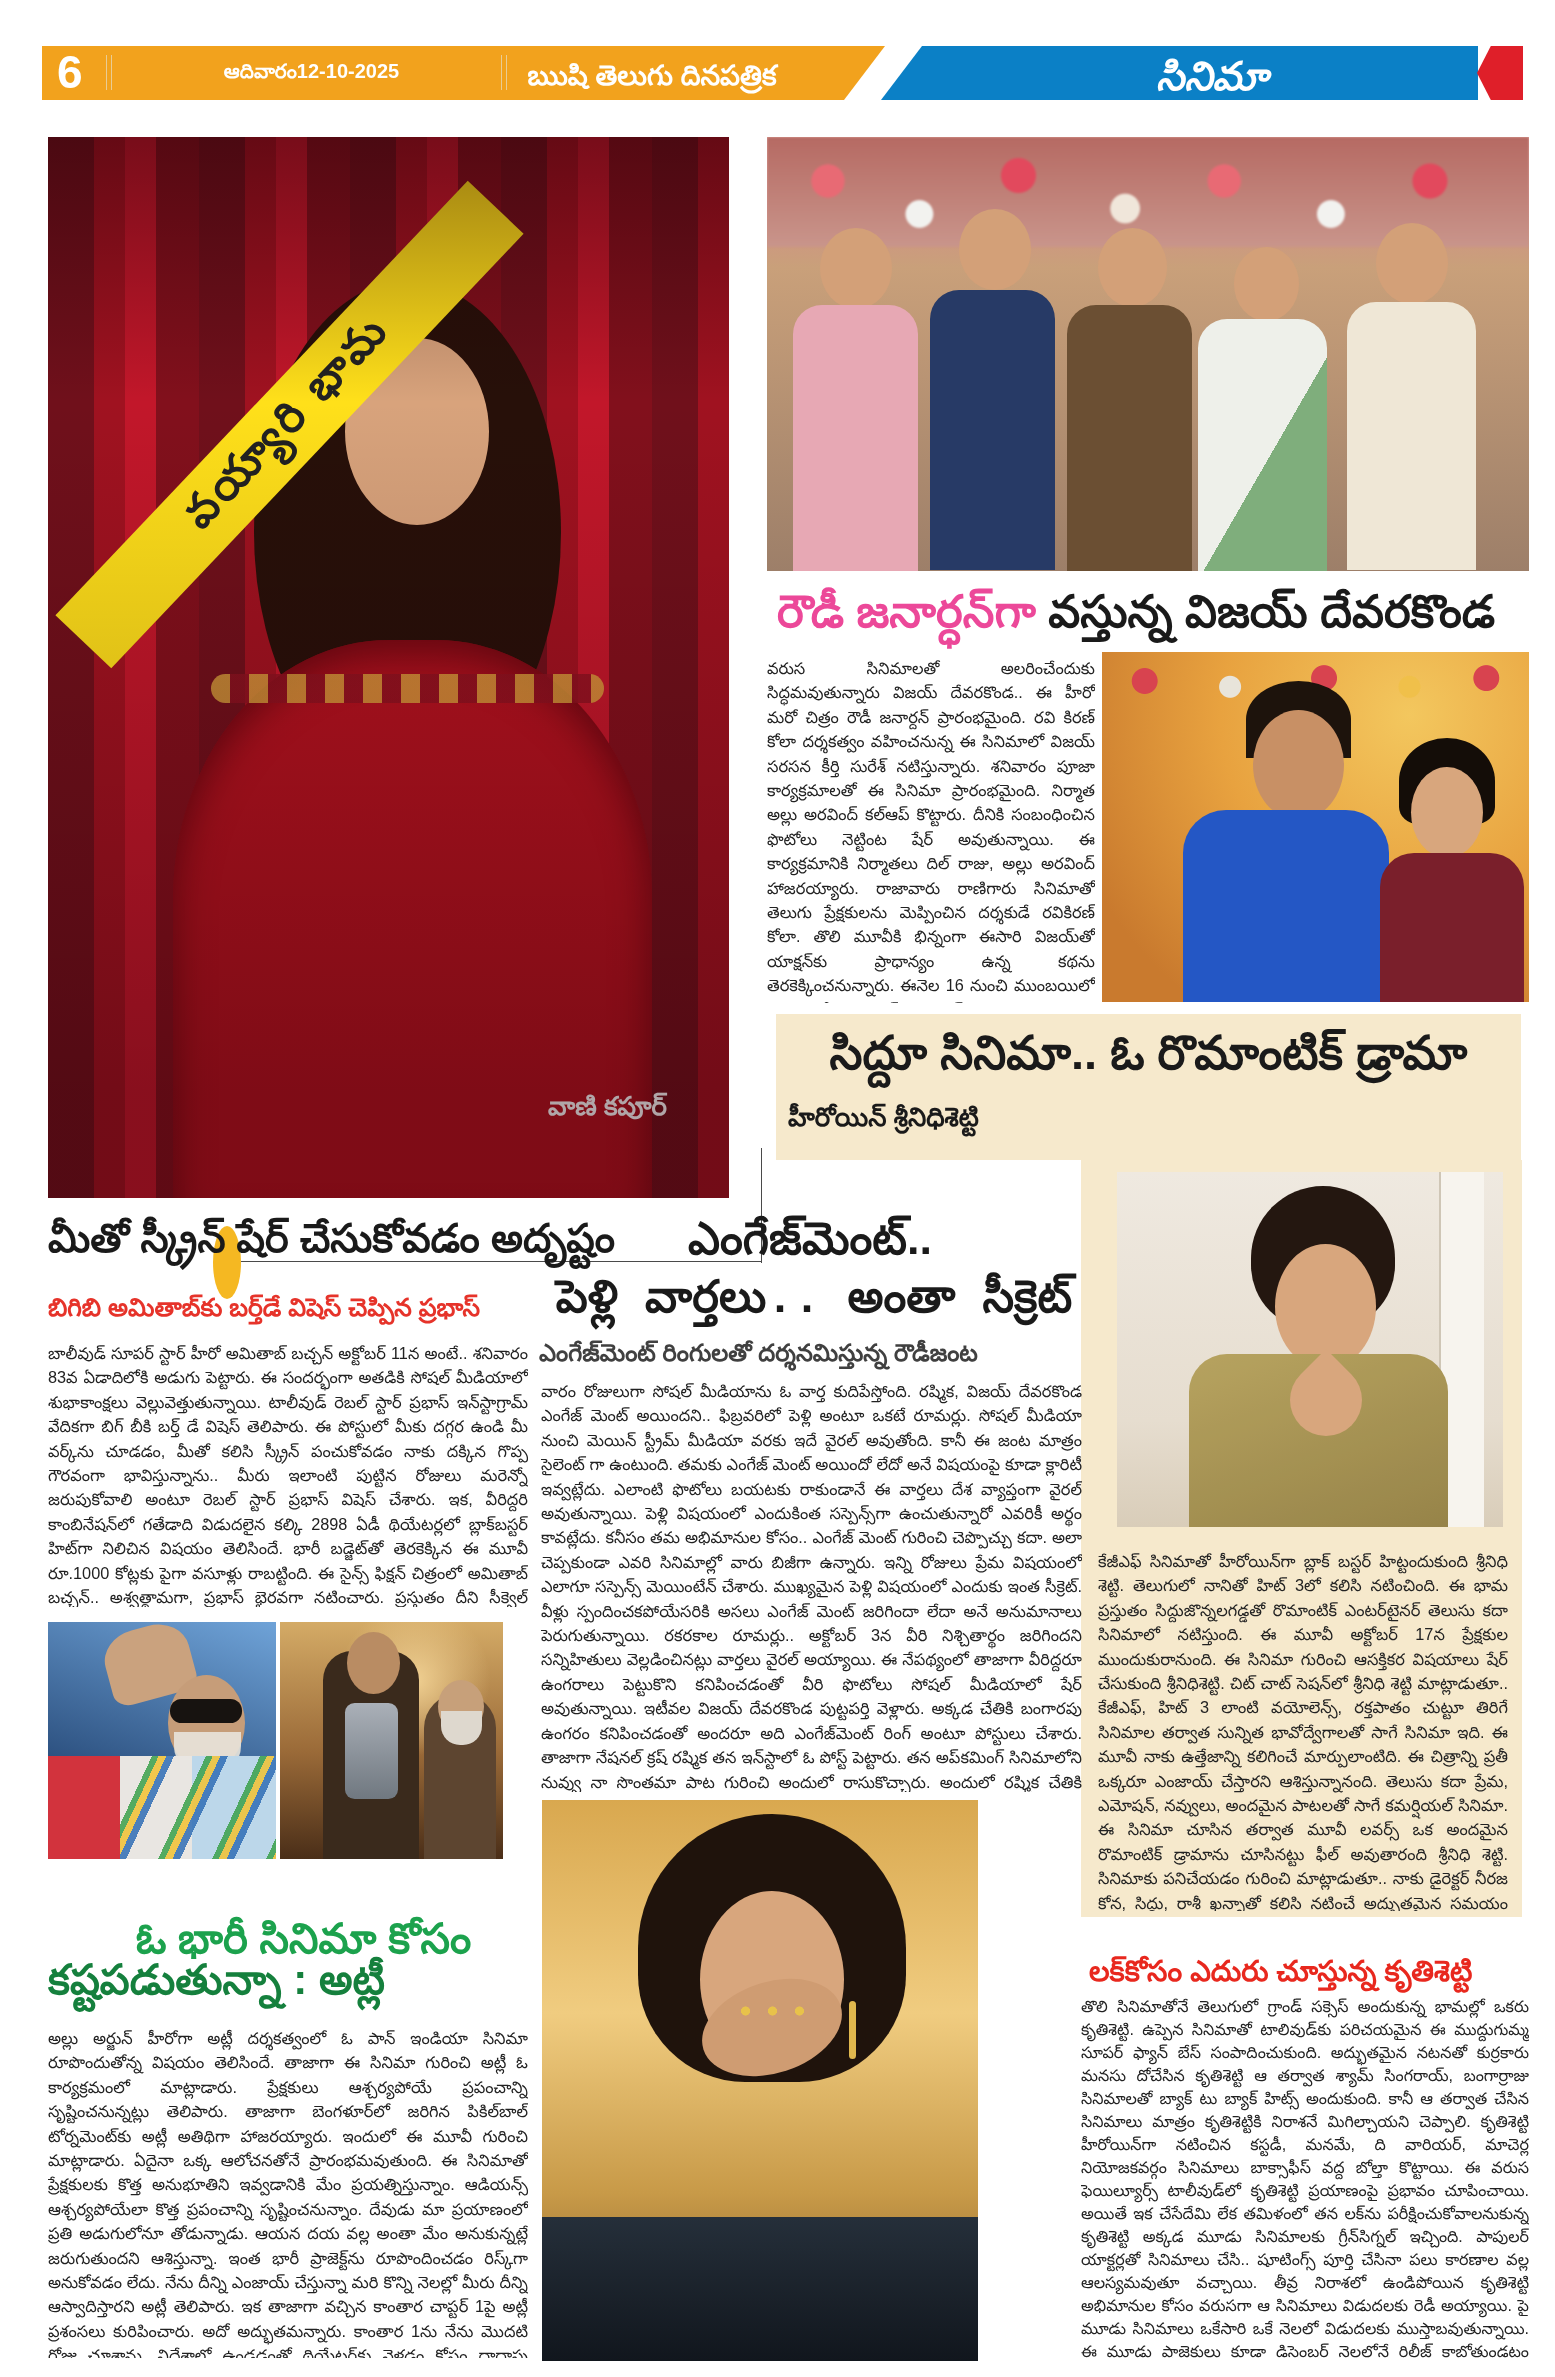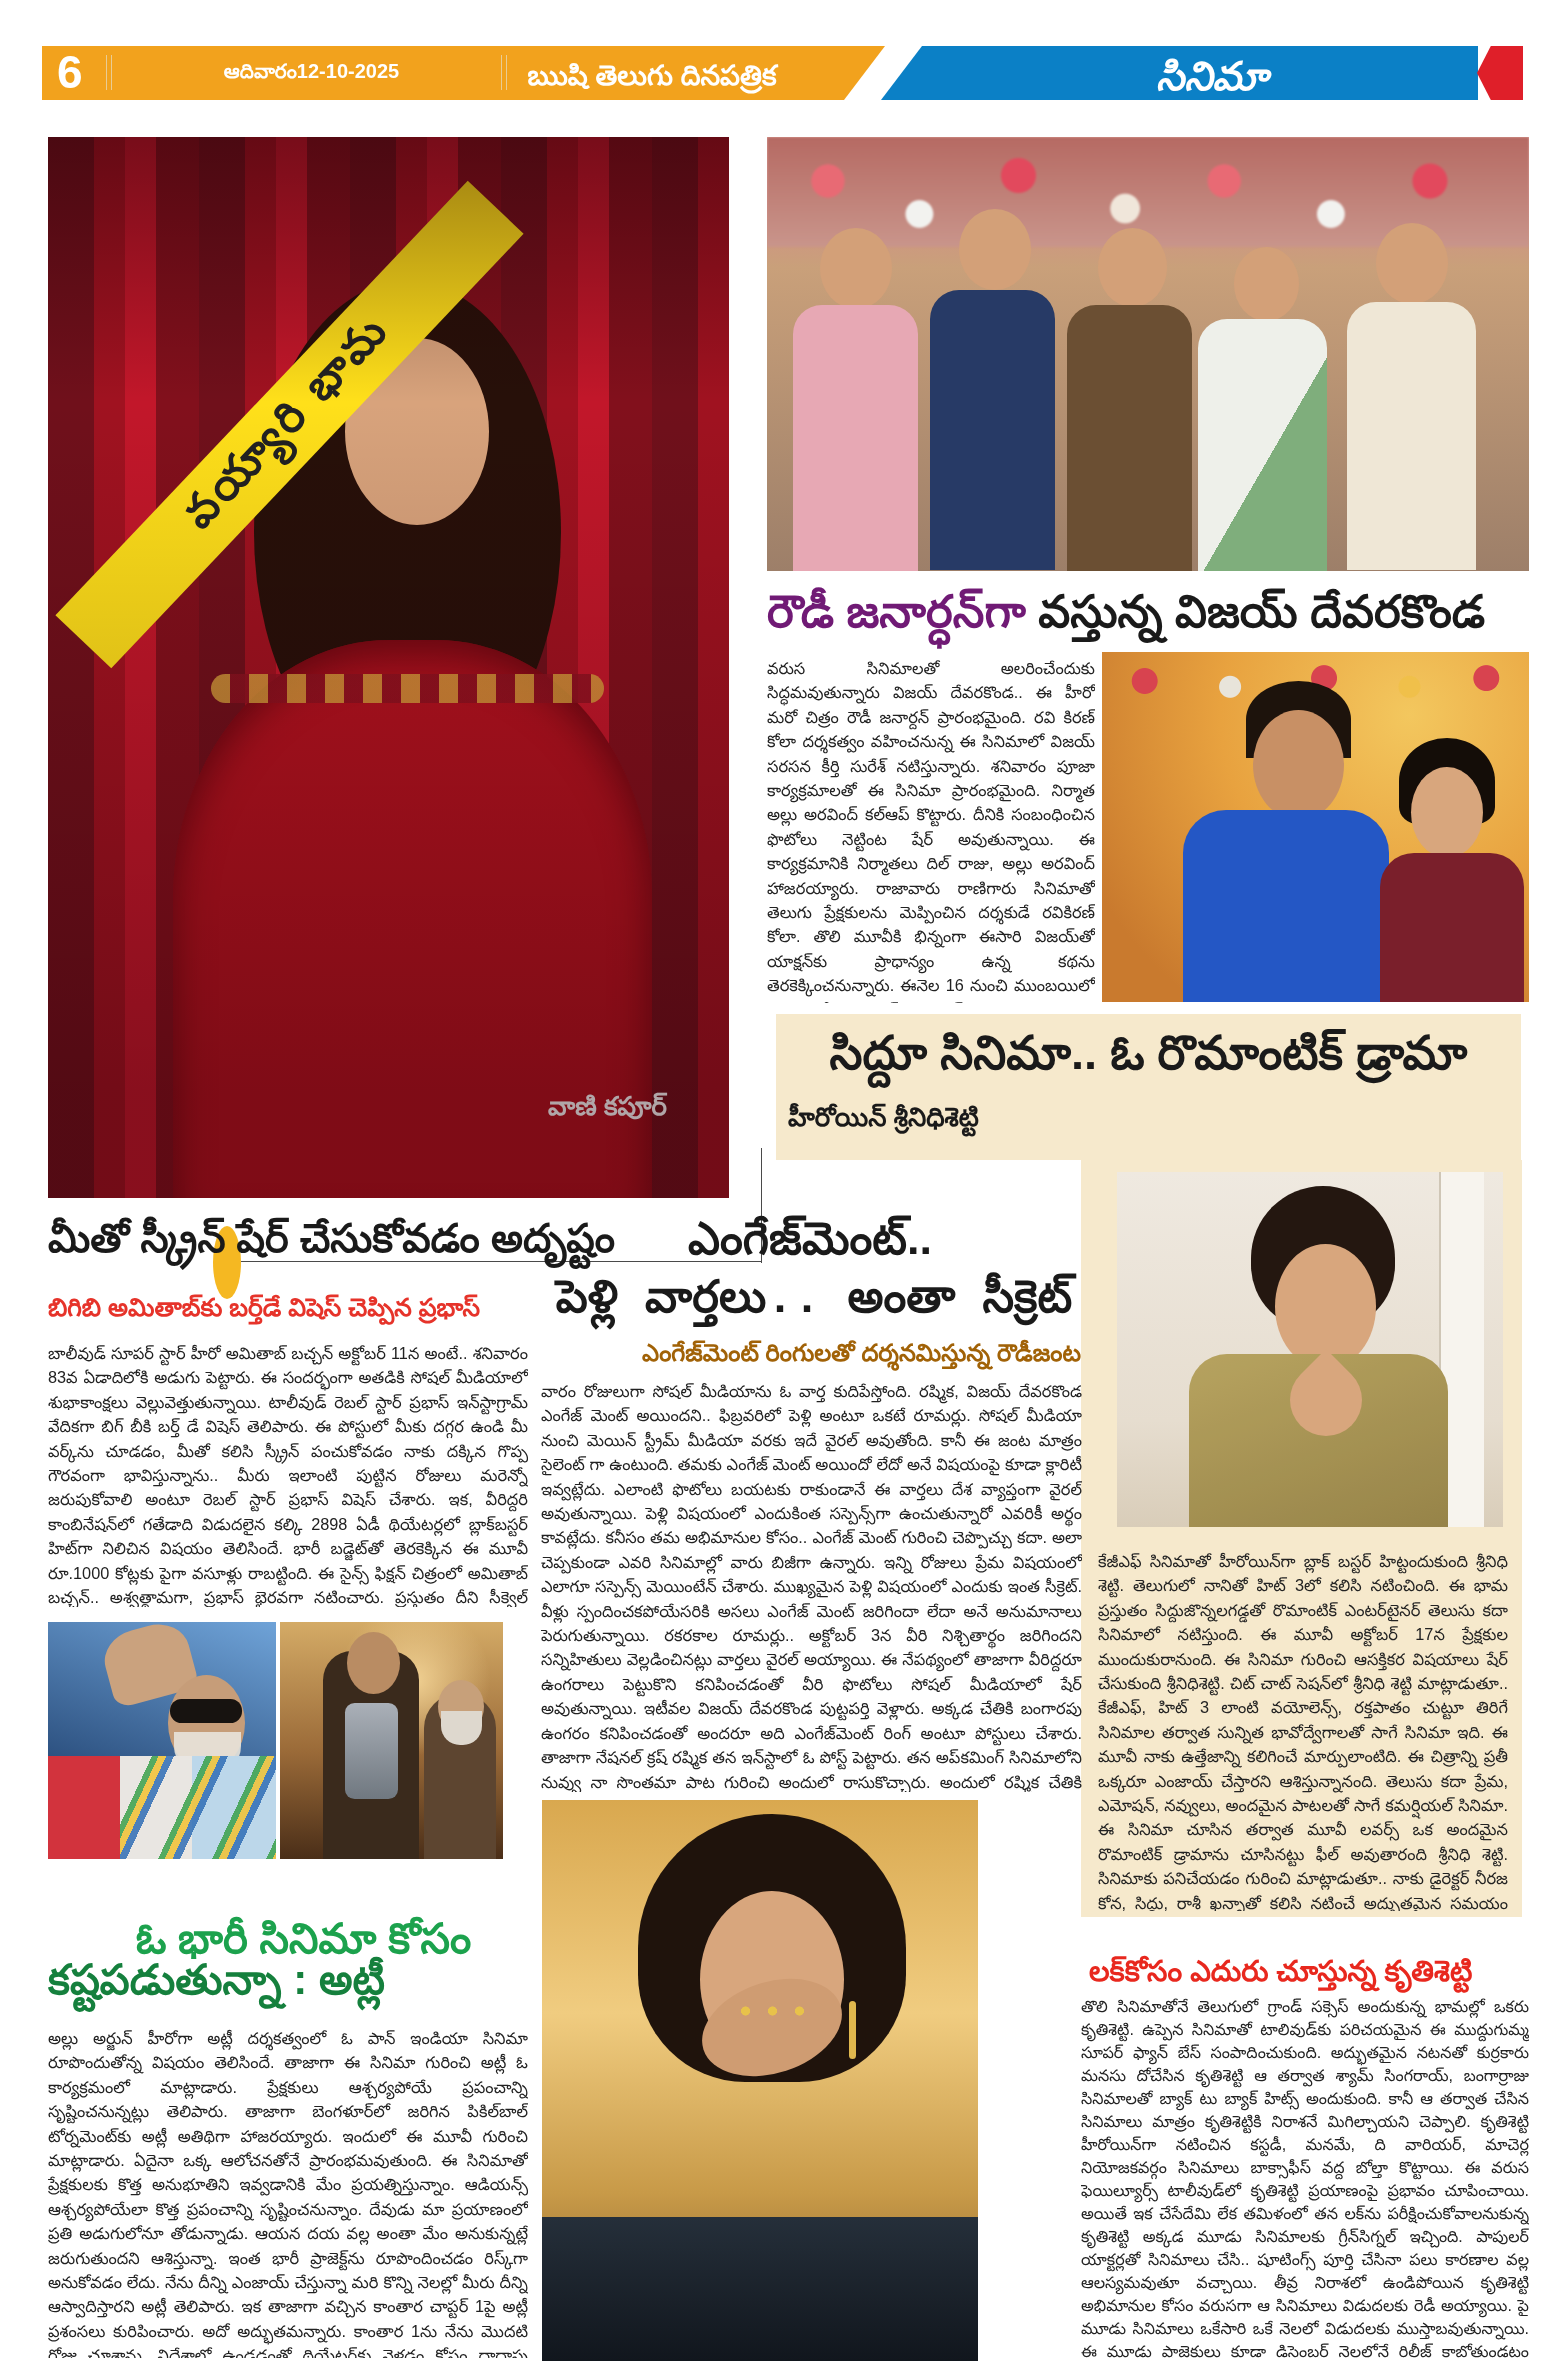--- a/index.html
+++ b/index.html
@@ -98,31 +98,31 @@
   .ra-face{left:158px;top:91px;width:144px;height:177px;background:#d8a67d;border-radius:50%;}
   .ra-hand{left:158px;top:182px;width:144px;height:91px;background:#cf9c72;border-radius:50%;transform:rotate(-18deg);}
   .ra-rings{left:192px;top:206px;width:77px;height:9.6px;
       background:radial-gradient(circle at 15% 50%,#e8c24a 0 4.3px,transparent 4.8px),
                  radial-gradient(circle at 50% 50%,#e8c24a 0 4.3px,transparent 4.8px),
                  radial-gradient(circle at 85% 50%,#e8c24a 0 4.3px,transparent 4.8px);}
   .ra-ear{left:307px;top:201px;width:6.7px;height:58px;background:#e0b84e;border-radius:3.8px;}
   .ra-body{left:0;top:417px;width:436px;height:144px;background:linear-gradient(180deg,#252f3a,#11161d);}
   
   .vj-head{left:767px;top:586px;width:767px;font-size:45px;font-weight:bold;white-space:nowrap;}
-  .vj-blue{color:#701a75;}
+  .vj-blue{color:#ec4899;margin-left:10px;}
   .vj-body{left:767px;top:656px;width:328px;height:347px;}
   .siddu-head{left:776px;top:1025px;width:745px;text-align:center;font-size:47px;font-weight:bold;white-space:nowrap;}
   .siddu-sub{left:788px;top:1102px;width:431px;font-size:26px;font-weight:bold;}
   .siddu-body{left:1098px;top:1549px;width:410px;height:362px;}
   .pr-head{left:48px;top:1216px;width:479px;text-align:center;font-size:40px;font-weight:bold;white-space:nowrap;}
   .pr-sub{left:48px;top:1293px;width:479px;text-align:left;font-size:25px;font-weight:bold;color:#E6332A;white-space:nowrap;}
   .pr-body{left:48px;top:1341px;width:480px;height:266px;}
   .en-head1{left:539px;top:1213px;width:542px;text-align:center;font-size:45px;font-weight:bold;}
   .en-head2{left:539px;top:1269px;width:542px;text-align:center;font-size:45px;font-weight:bold;white-space:nowrap;}
-  .en-sub{left:539px;top:1339px;width:542px;text-align:right;font-size:24px;font-weight:bold;color:#a16207;white-space:nowrap;}
+  .en-sub{left:539px;top:1339px;width:542px;text-align:left;font-size:24px;font-weight:bold;color:#404040;white-space:nowrap;}
   .en-body{left:541px;top:1379px;width:541px;height:413px;}
   .at-head1{left:48px;top:1899px;width:479px;text-align:center;font-size:42px;font-weight:bold;color:#1CA24D;white-space:nowrap;}
   .at-head2{left:48px;top:1956px;width:479px;text-align:left;font-size:42px;font-weight:bold;color:#15803d;white-space:nowrap;}
   .at-body{left:48px;top:2026px;width:480px;height:332px;}
   .kr-head{left:1081px;top:1947px;width:448px;font-size:29px;font-weight:bold;color:#E8281E;white-space:nowrap;overflow:hidden;}
   .kr-body{left:1081px;top:1995px;width:448px;height:363px;font-size:16px;line-height:23px;}
 </style>
 </head>
 <body>
 

